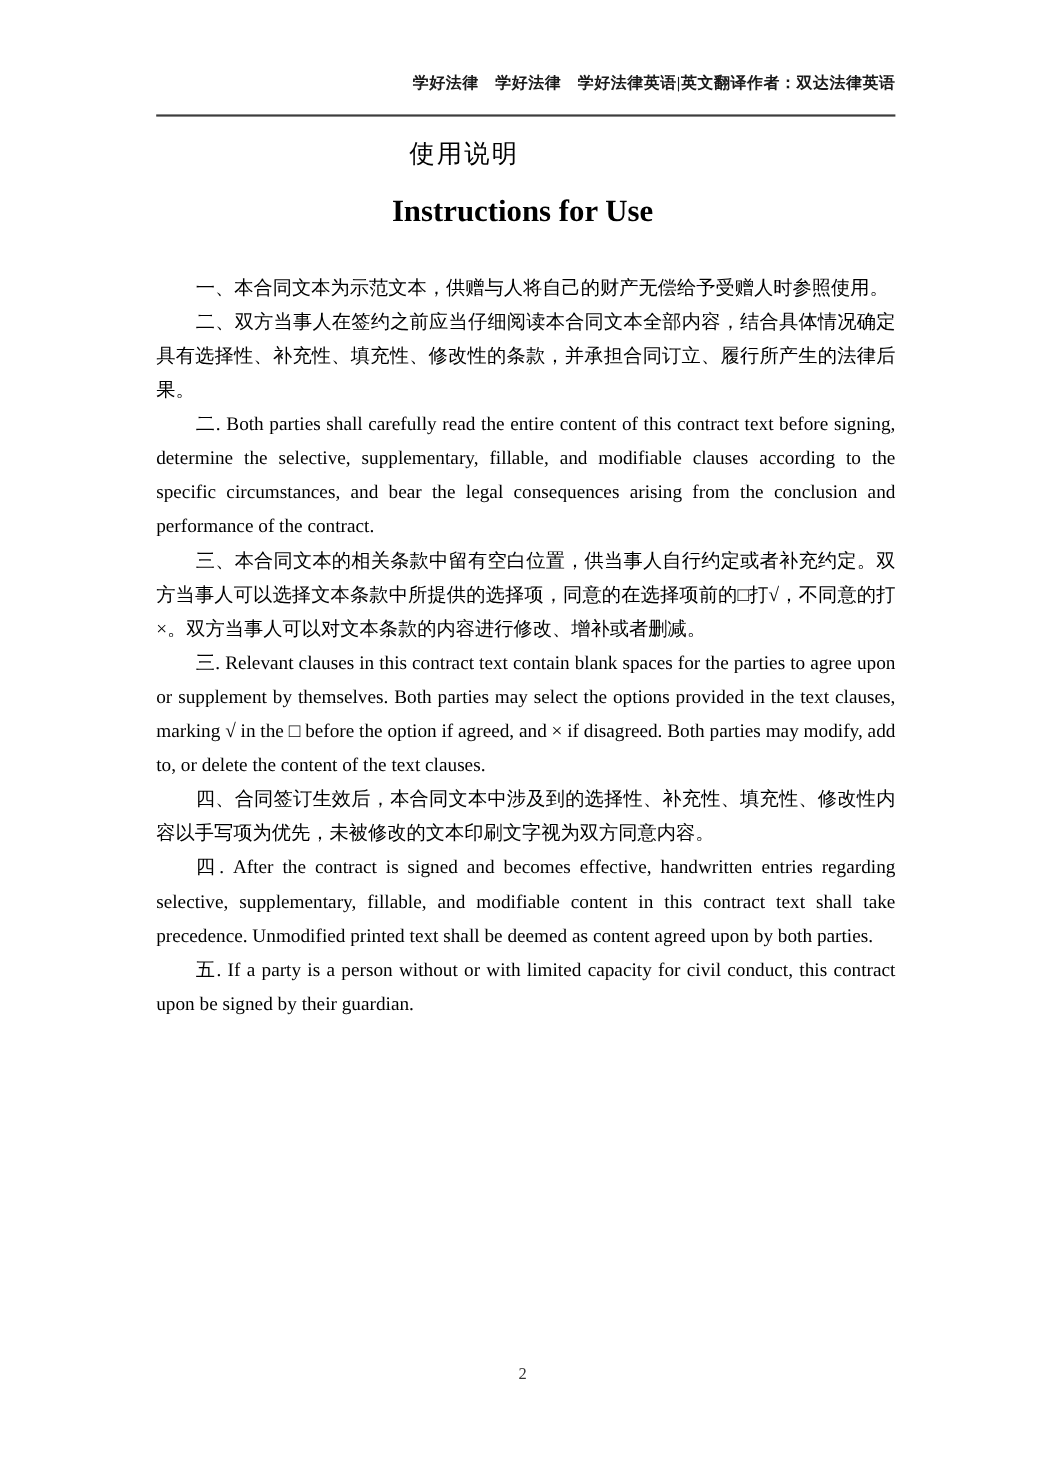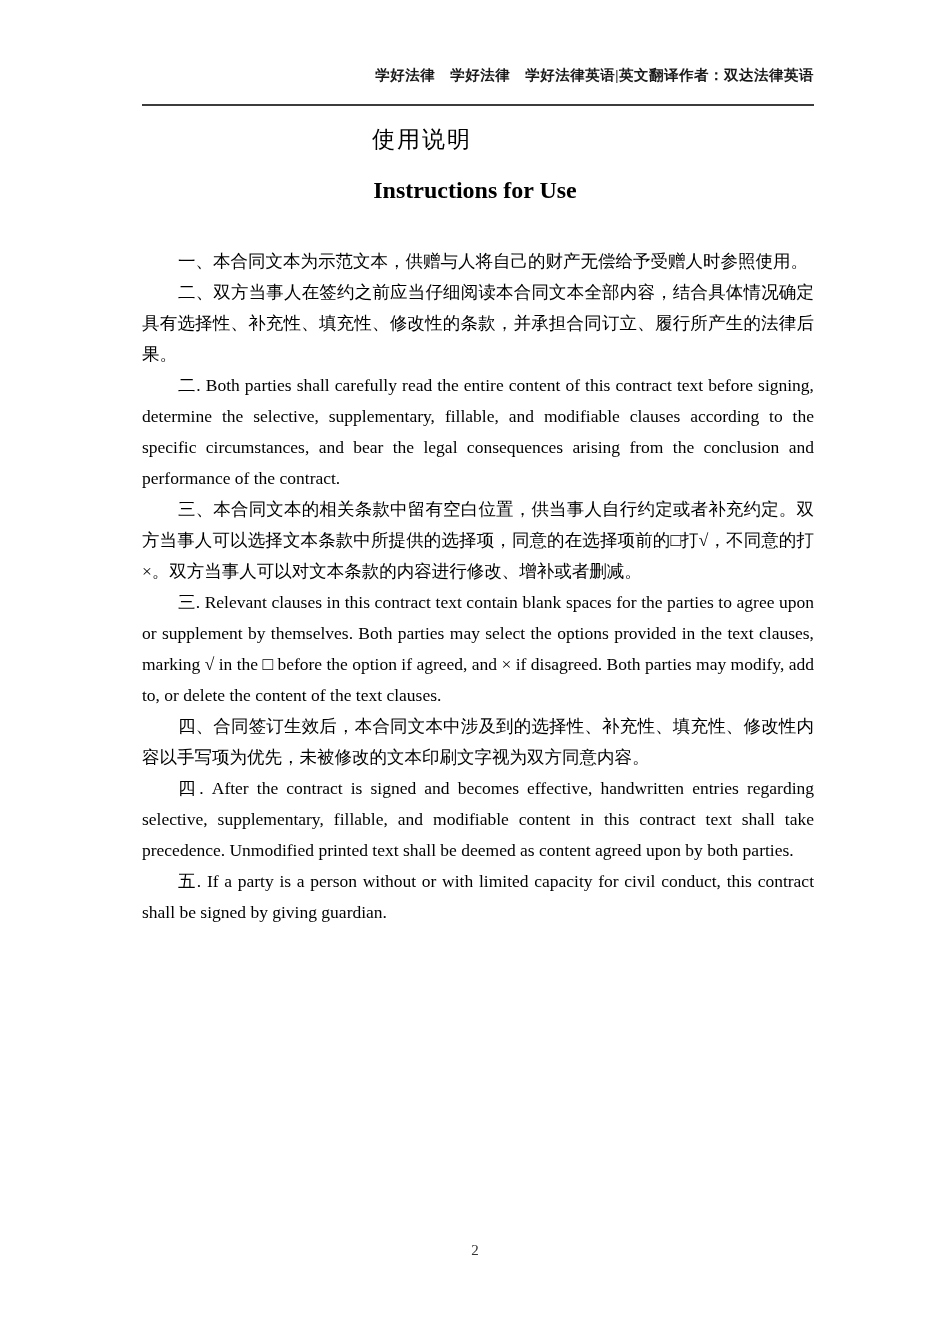--- a/index.html
+++ b/index.html
@@ -42,21 +42,21 @@
     font-size: 23px;
     font-weight: normal;
     letter-spacing: 2px;
   }
   .title-en {
     position: absolute;
     top: 177px;
     left: 0;
     width: 950px;
     text-align: center;
-    font-size: 24px;
+    font-size: 28px;
     font-weight: bold;
   }
   .doc-body {
     position: absolute;
     top: 246px;
     left: 142px;
     width: 672px;
     font-size: 17.5px;
     line-height: 31px;
     text-align: justify;
@@ -89,18 +89,18 @@
   <h2 class="title-en">Instructions for Use</h2>
 
   <div class="doc-body">
     <p>一、本合同文本为示范文本，供赠与人将自己的财产无偿给予受赠人时参照使用。</p>
     <p>二、双方当事人在签约之前应当仔细阅读本合同文本全部内容，结合具体情况确定具有选择性、补充性、填充性、修改性的条款，并承担合同订立、履行所产生的法律后果。</p>
     <p>二. Both parties shall carefully read the entire content of this contract text before signing, determine the selective, supplementary, fillable, and modifiable clauses according to the specific circumstances, and bear the legal consequences arising from the conclusion and performance of the contract.</p>
     <p>三、本合同文本的相关条款中留有空白位置，供当事人自行约定或者补充约定。双方当事人可以选择文本条款中所提供的选择项，同意的在选择项前的□打√，不同意的打×。双方当事人可以对文本条款的内容进行修改、增补或者删减。</p>
     <p>三. Relevant clauses in this contract text contain blank spaces for the parties to agree upon or supplement by themselves. Both parties may select the options provided in the text clauses, marking √ in the □ before the option if agreed, and × if disagreed. Both parties may modify, add to, or delete the content of the text clauses.</p>
     <p>四、合同签订生效后，本合同文本中涉及到的选择性、补充性、填充性、修改性内容以手写项为优先，未被修改的文本印刷文字视为双方同意内容。</p>
     <p>四. After the contract is signed and becomes effective, handwritten entries regarding selective, supplementary, fillable, and modifiable content in this contract text shall take precedence. Unmodified printed text shall be deemed as content agreed upon by both parties.</p>
-    <p>五. If a party is a person without or with limited capacity for civil conduct, this contract shall be signed by giving guardian.</p>
+    <p>五. If a party is a person without or with limited capacity for civil conduct, this contract upon be signed by their guardian.</p>
   </div>
 
   <div class="page-number">2</div>
 
 </div>
 
 </body></html>

